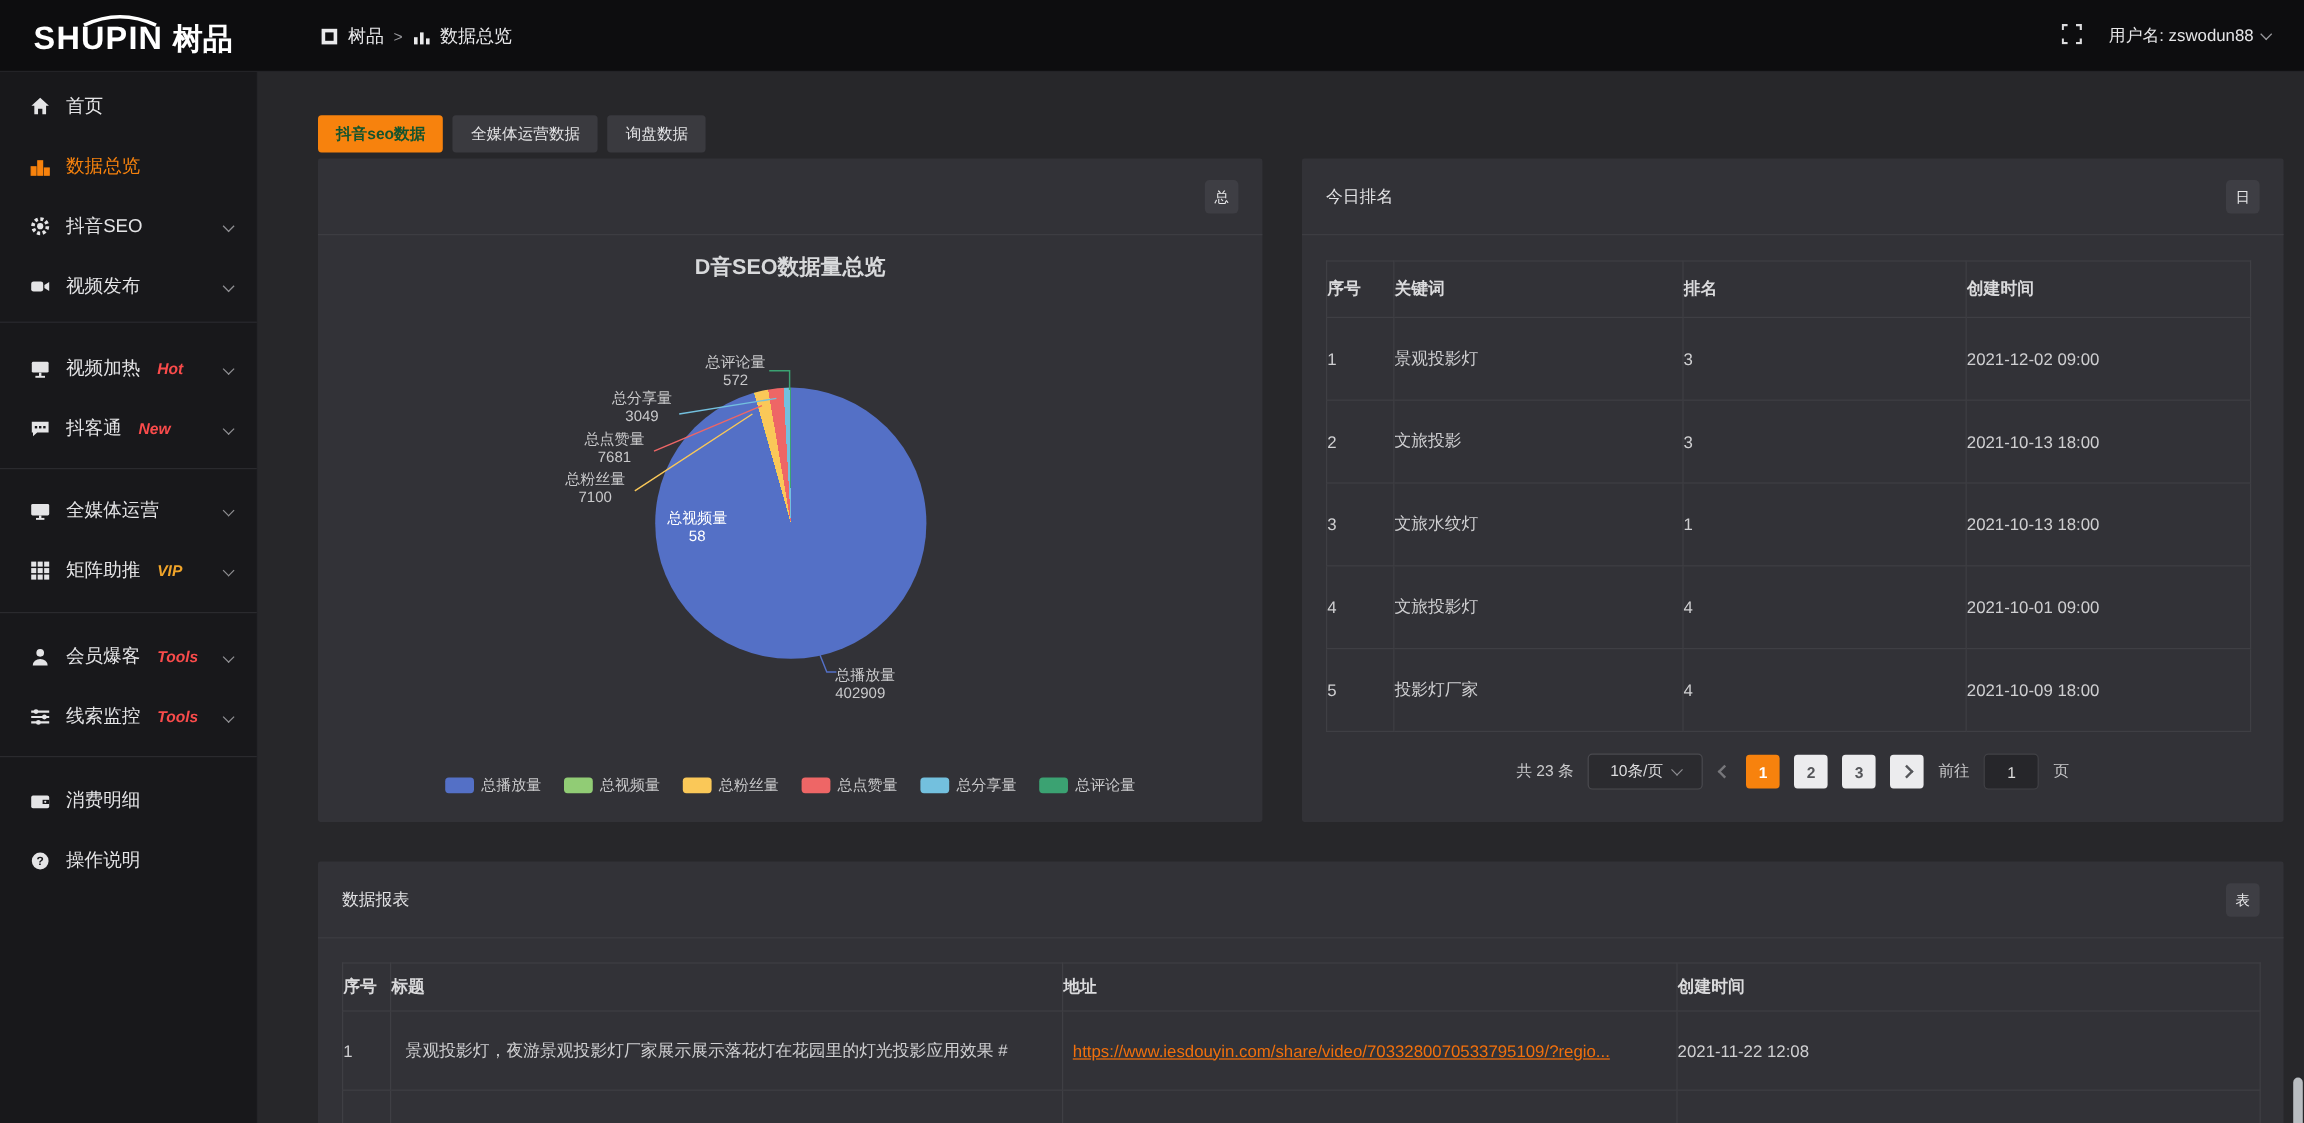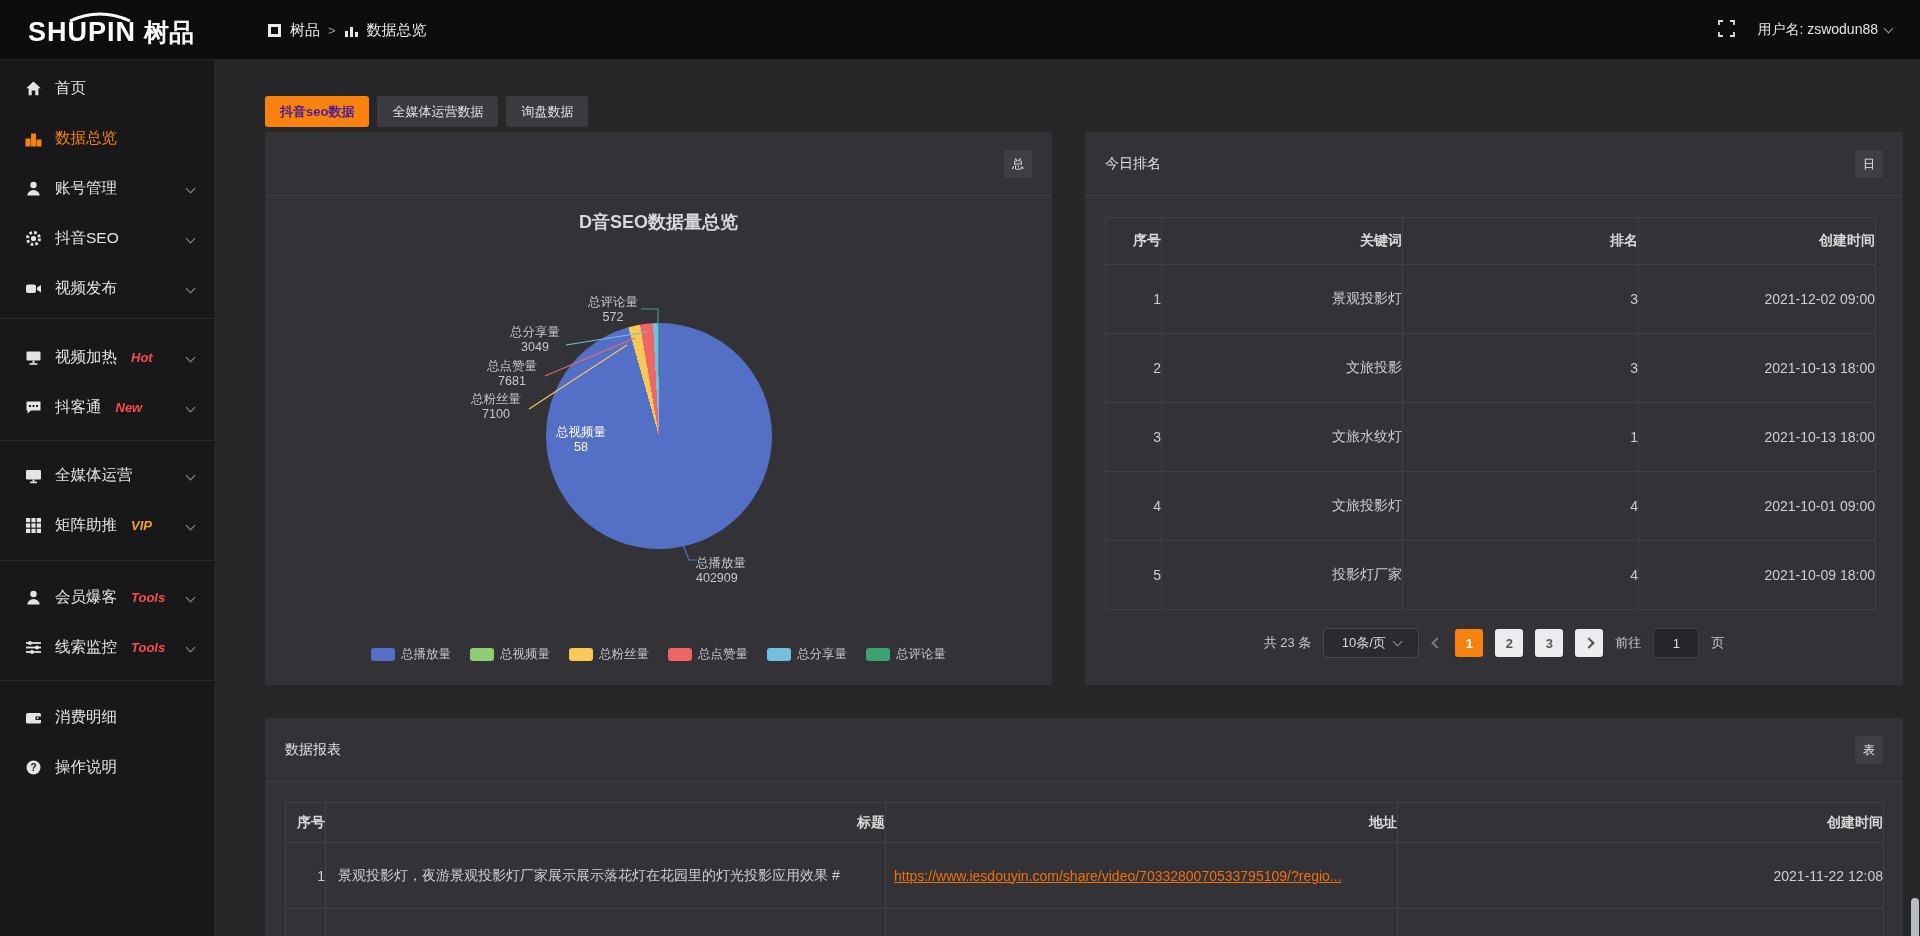--- a/index.html
+++ b/index.html
@@ -36,21 +36,21 @@
     transform:rotate(45deg); }
   .m-div { height:1px; background:#2a2a2e; }
   .dv1 { margin:5px 0 13px 0; } .dv2 { margin:8px 0 9px 0; }
   .dv3 { margin:10px 0 11px 0; } .dv4 { margin:8px 0 11px 0; }
 
   
   .content { position:absolute; left:215px; top:60px; width:1705px; height:876px; }
   .tabs { position:absolute; left:50px; top:36px; display:flex; gap:8px; }
   .tab { height:31px; padding:0 15px; display:flex; align-items:center;
     font-size:13px; border-radius:3px; cursor:pointer; background:#3a3a3f; color:#e3e3e5; }
-  .tab.active { background:#f7820d; color:#4c1d95; font-weight:bold; }
+  .tab.active { background:#f7820d; color:#14532d; font-weight:bold; }
 
   .card { position:absolute; background:#323237; border-radius:2px; }
   .card-head { position:relative; height:64px; border-bottom:1px solid #3d3d42; }
   .card-title { position:absolute; left:20px; top:0; height:64px; display:flex;
     align-items:center; color:#e2e2e4; font-size:14px; }
   .corner-badge { position:absolute; right:20px; top:18px; width:28px; height:28px;
     background:#3e3e44; border-radius:4px; color:#e8e8ea; font-size:12px;
     display:flex; align-items:center; justify-content:center; cursor:pointer; }
 
   
@@ -69,21 +69,21 @@
   .pl-play    { left:431px; top:424px; width:110px; text-align:left; }
   .leaders { position:absolute; left:0; top:0; pointer-events:none; }
   .legend { position:absolute; left:0; top:514px; width:100%; display:flex;
     justify-content:center; gap:19px; }
   .lg-item { display:flex; align-items:center; gap:6px; font-size:12.5px;
     color:#c9c9cb; cursor:pointer; }
   .lg-sw { width:24px; height:13px; border-radius:3px; display:inline-block; }
 
   
   table { border-collapse:collapse; table-layout:fixed; }
-  th, td { border:1px solid #3f3f44; text-align:right; overflow:hidden; }
+  th, td { border:1px solid #3f3f44; text-align:left; overflow:hidden; }
   th { font-size:14px; color:#dadadc; font-weight:600; }
   td { font-size:14px; color:#cfcfd1; }
 
   
   #card-ranking { left:870px; top:72px; width:818px; height:553px; }
   .rank-table { position:absolute; left:20px; top:85px; width:770px; }
   .rank-table th { height:47px; }
   .rank-table td { height:69px; }
   .pager { position:absolute; left:0; top:496px; width:100%; height:30px;
     display:flex; align-items:center; justify-content:center; gap:12px;
@@ -177,30 +177,20 @@
     <span class="ic">
         <svg width="17" height="17">
           <rect x="1" y="9" width="4" height="7" fill="#f7820d"></rect>
           <rect x="6.5" y="4" width="4" height="12" fill="#f7820d"></rect>
           <rect x="12" y="10" width="4" height="6" fill="#f7820d"></rect>
         </svg>
       </span>
     <span>数据总览</span>
   </div>
 
-  <div class="m-item">
-    <span class="ic">
-        <svg width="17" height="17">
-          <circle cx="8.5" cy="5" r="3.2" fill="#e4e4e6"></circle>
-          <path d="M2.3 15.5 a6.2 5.4 0 0 1 12.4 0 Z" fill="#e4e4e6"></path>
-        </svg>
-      </span>
-    <span>账号管理</span>
-    <span class="m-chev"></span>
-  </div>
 
   <div class="m-item">
     <span class="ic">
         <svg width="17" height="17">
           <circle cx="8.5" cy="8.5" r="6" fill="none" stroke="#e4e4e6" stroke-width="3" stroke-dasharray="2.6 2.1"></circle>
           <circle cx="8.5" cy="8.5" r="2.6" fill="#e4e4e6"></circle>
         </svg>
       </span>
     <span>抖音SEO</span>
     <span class="m-chev"></span>

